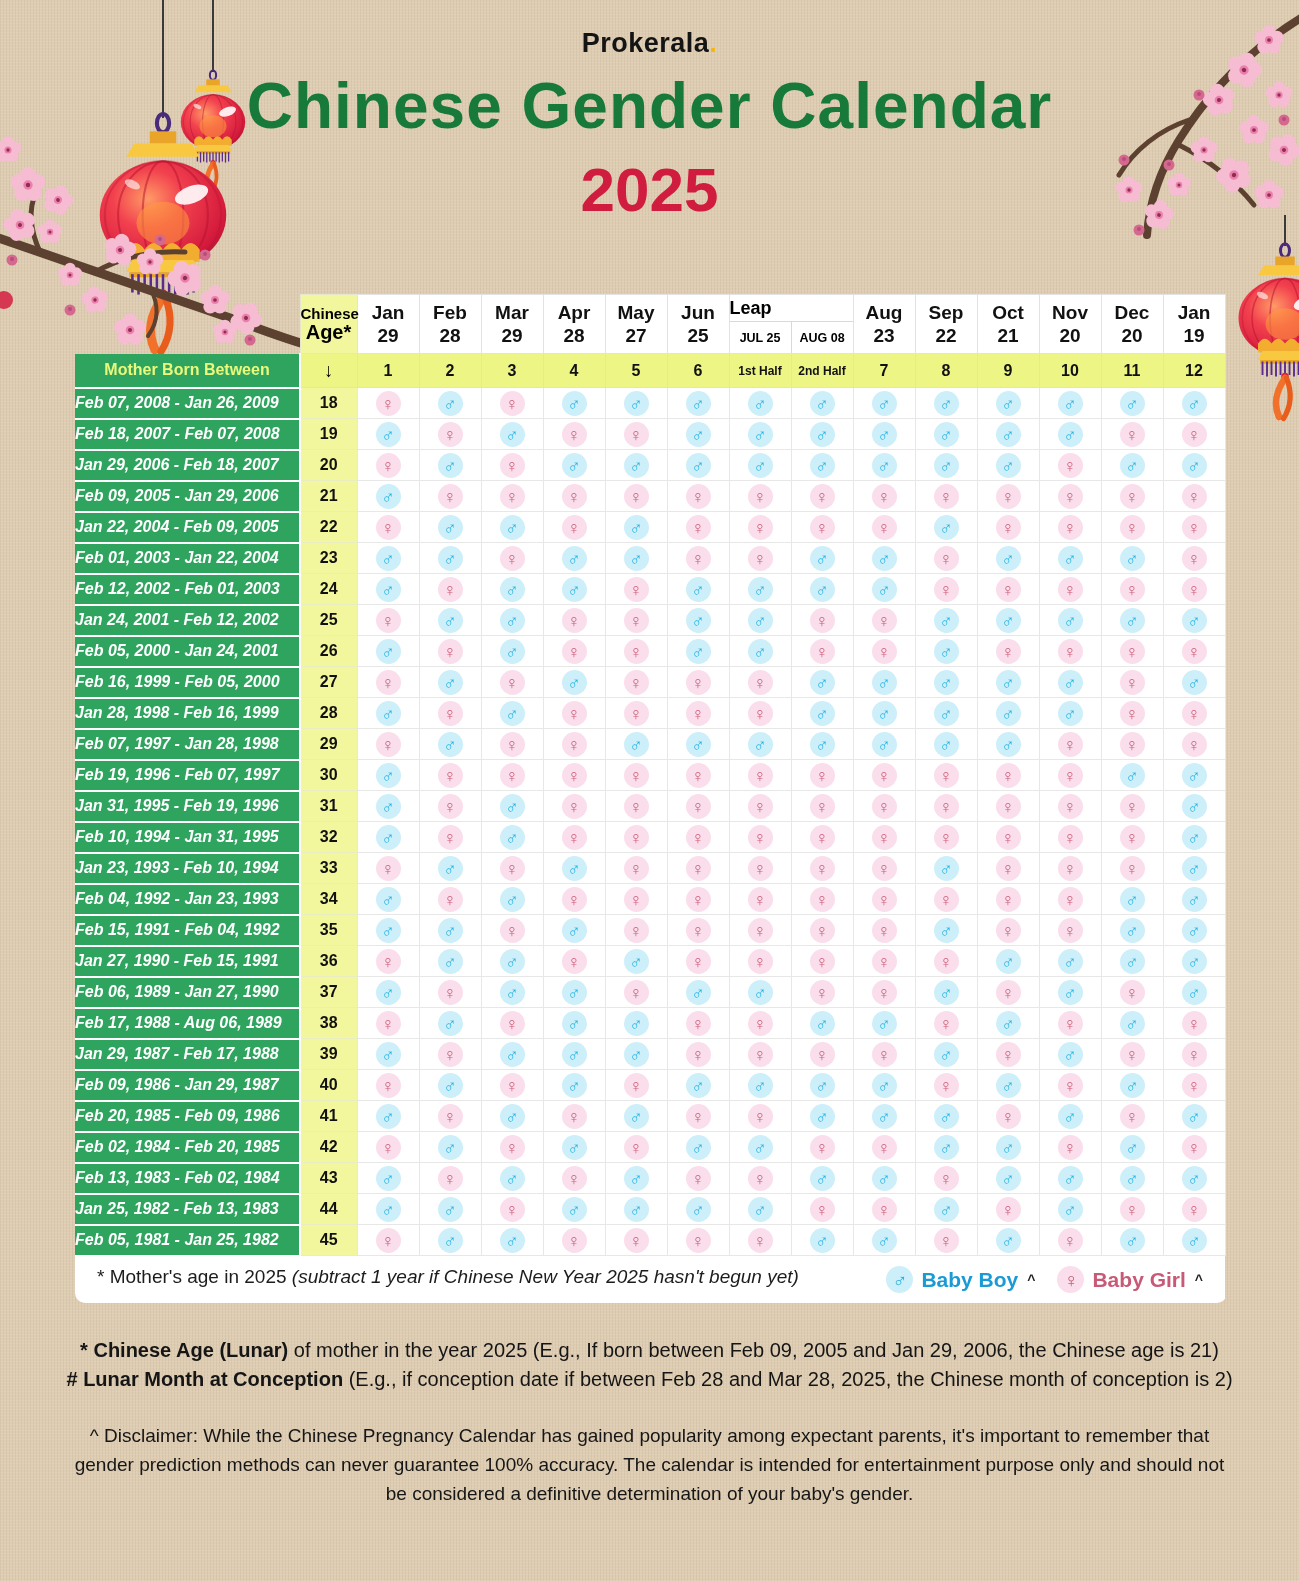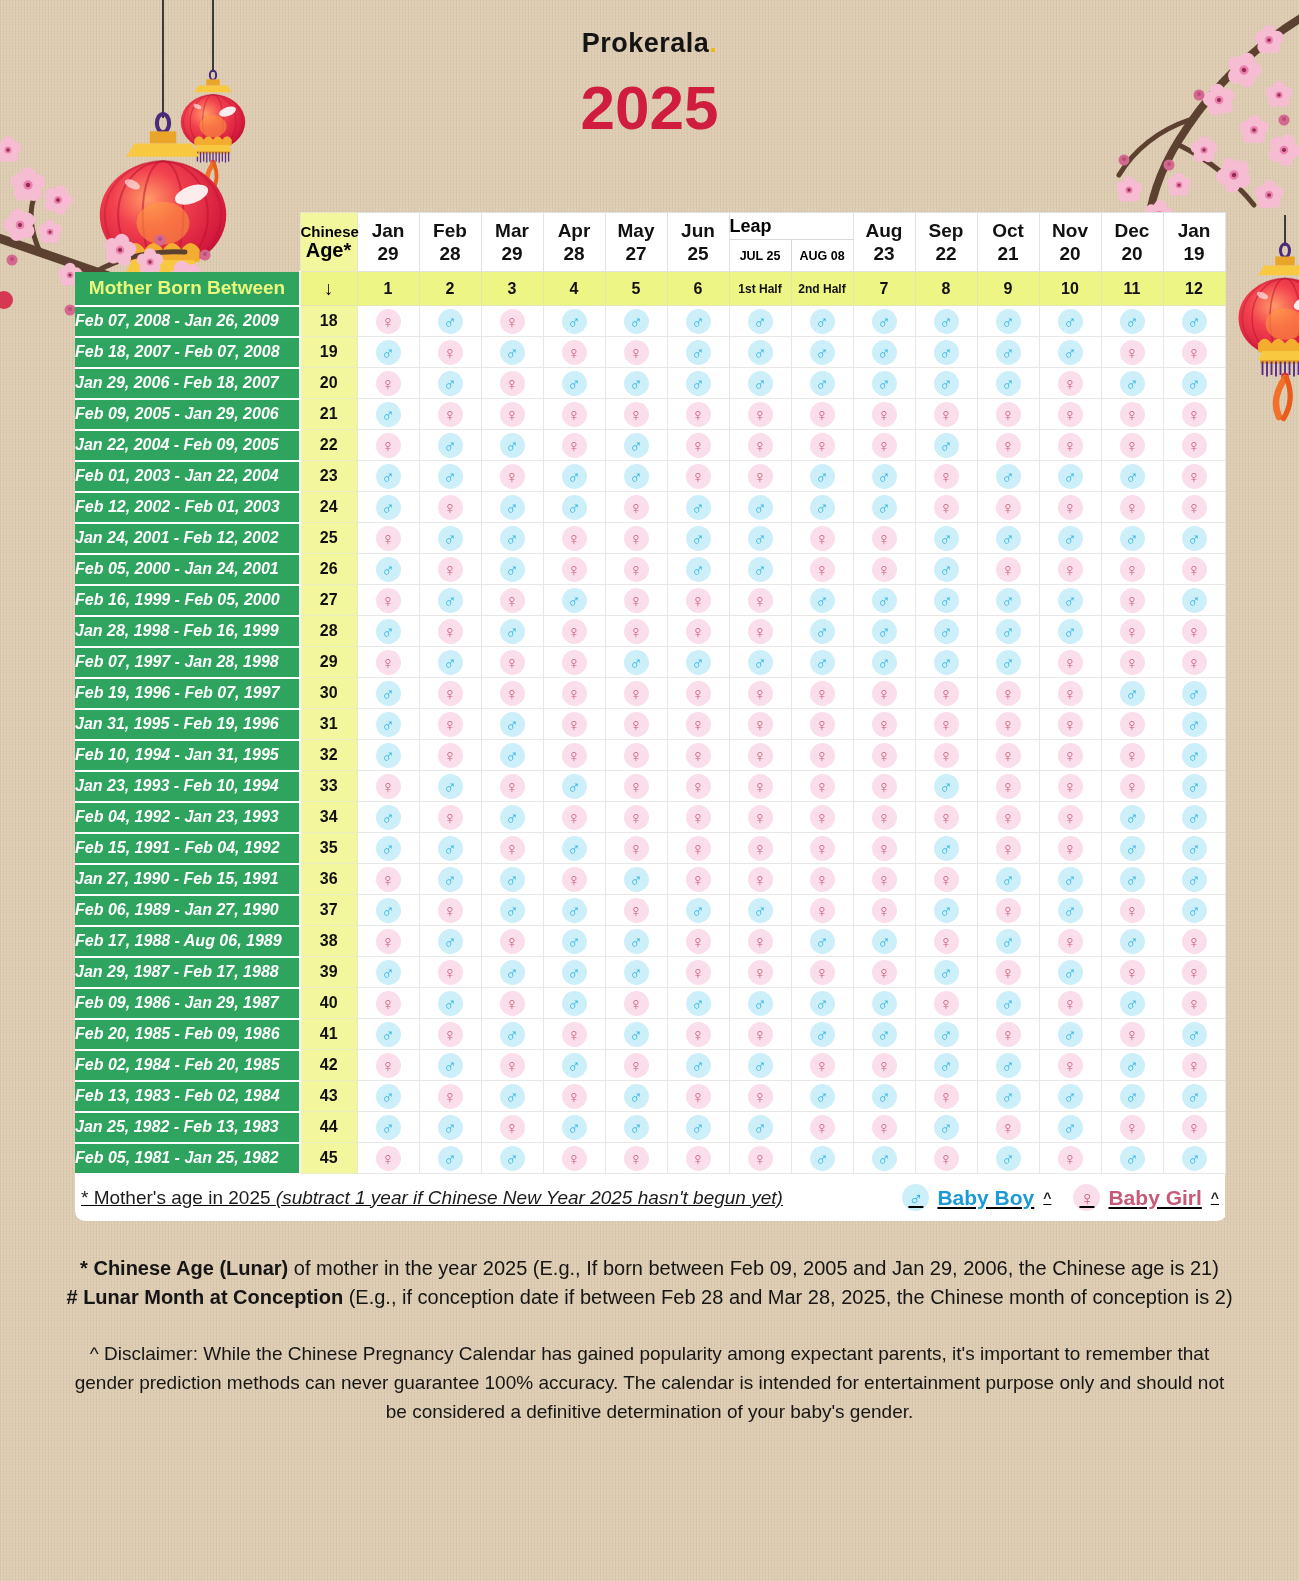--- a/index.html
+++ b/index.html
@@ -39,39 +39,39 @@
   .ah2{font-size:20px;font-weight:800;line-height:21px;}
   .m-cell{background:#fff;border:1px solid #e2e2e2;text-align:center;font-size:19px;font-weight:600;
           line-height:23px;vertical-align:middle;color:#111;}
   .leap-cell{background:#fff;border:1px solid #e2e2e2;vertical-align:top;}
   .leap-top{font-size:18px;font-weight:600;text-align:left;height:26px;line-height:27px;
             border-bottom:1px solid #d9d9d9;}
   .leap-bot{display:flex;height:31px;}
   .leap-bot span{flex:1;font-size:12.5px;font-weight:600;display:flex;align-items:center;justify-content:center;}
   .leap-bot span + span{border-left:1px solid #d9d9d9;}
   .r-nums td{height:33px;}
-  .mbb{background:var(--row_green,#2fa45f);color:#eaf87c;font-weight:700;font-size:19px;
+  .mbb{background:var(--row_green,#2fa45f);color:#eaf87c;font-weight:700;font-size:16px;
        text-align:center;border-bottom:2px solid #fff;border-right:2px solid #fff;}
   .age-arrow{background:var(--num_yellow,#edf584);text-align:center;font-size:19px;font-weight:700;
              border:1px solid #e3e7ae;}
   .n-cell{background:var(--num_yellow,#edf584);text-align:center;font-weight:700;font-size:16px;
           border:1px solid #e3e7ae;color:#111;}
   .n-cell.half{font-size:12px;}
   tbody[data-name="calendar-body"] tr{height:31px;}
   .mbb-cell{background:var(--row_green,#2fa45f);color:#fff;font-style:italic;font-weight:600;
             font-size:16px;text-align:left;border-bottom:2px solid #fff;border-right:2px solid #fff;}
   .age-cell{background:var(--header_yellow,#f2f69c);font-weight:700;font-size:16px;text-align:center;
             border:1px solid #e9eec2;color:#111;}
   .g-cell{background:#fff;border:1px solid #e7e7e7;text-align:center;}
   .sym{display:inline-block;width:25px;height:25px;border-radius:50%;font-size:18px;line-height:26px;
        font-weight:700;text-align:center;}
   .sym.M{color:var(--boy,#29b2e3);background:var(--boy_bg,#cdeff9);}
   .sym.F{color:var(--girl,#c85a77);background:var(--girl_bg,#fbdeeb);}
   .foot{background:#fff;height:46px;border-top:1px solid #e5e5e5;}
-  .foot-inner{display:flex;justify-content:space-between;align-items:center;padding:0 6px;text-decoration:underline;}
+  .foot-inner{display:flex;justify-content:space-between;padding:0 22px;}
   .footnote{font-size:19px;color:#1c1c1c;}
   .legend{display:flex;align-items:center;gap:8px;font-size:21px;font-weight:700;}
   .lg-sym{width:27px;height:27px;font-size:20px;line-height:28px;}
   .lg-boy{color:var(--legend_blue,#1b9ad5);}
   .lg-girl{color:var(--girl,#c85a77);}
   .caret{color:#222;font-size:14px;font-weight:700;vertical-align:super;margin:0 14px 0 1px;}
   .caret:last-child{margin-right:0;}
 
   
   .notes{margin-top:36px;text-align:center;font-size:20px;color:#151515;}
@@ -195,20 +195,21 @@
     <use href="#bud" transform="translate(95,160)"></use>
     <line x1="256" y1="215" x2="256" y2="246" stroke="#3a3a3a" stroke-width="2"></line>
     <use href="#lantern" transform="translate(256,318) scale(0.75)"></use>
   </svg>
 
   <div class="content">
     <header class="page-header" data-name="page-header">
       <div class="logo" data-name="prokerala-logo">
         <span data-name="logo-text">Prokerala</span><span class="dot" data-name="logo-dot">.</span>
       </div>
+      <h1 class="title" data-name="page-title">Chinese Gender Calendar</h1>
       <div class="year" data-name="year-title">2025</div>
     </header>
 
     <div class="table-wrap" data-name="gender-calendar-table">
       <table>
         <colgroup>
           <col class="c-date">
             <col class="c-age">
           <col class="c-m">
             <col class="c-m">

